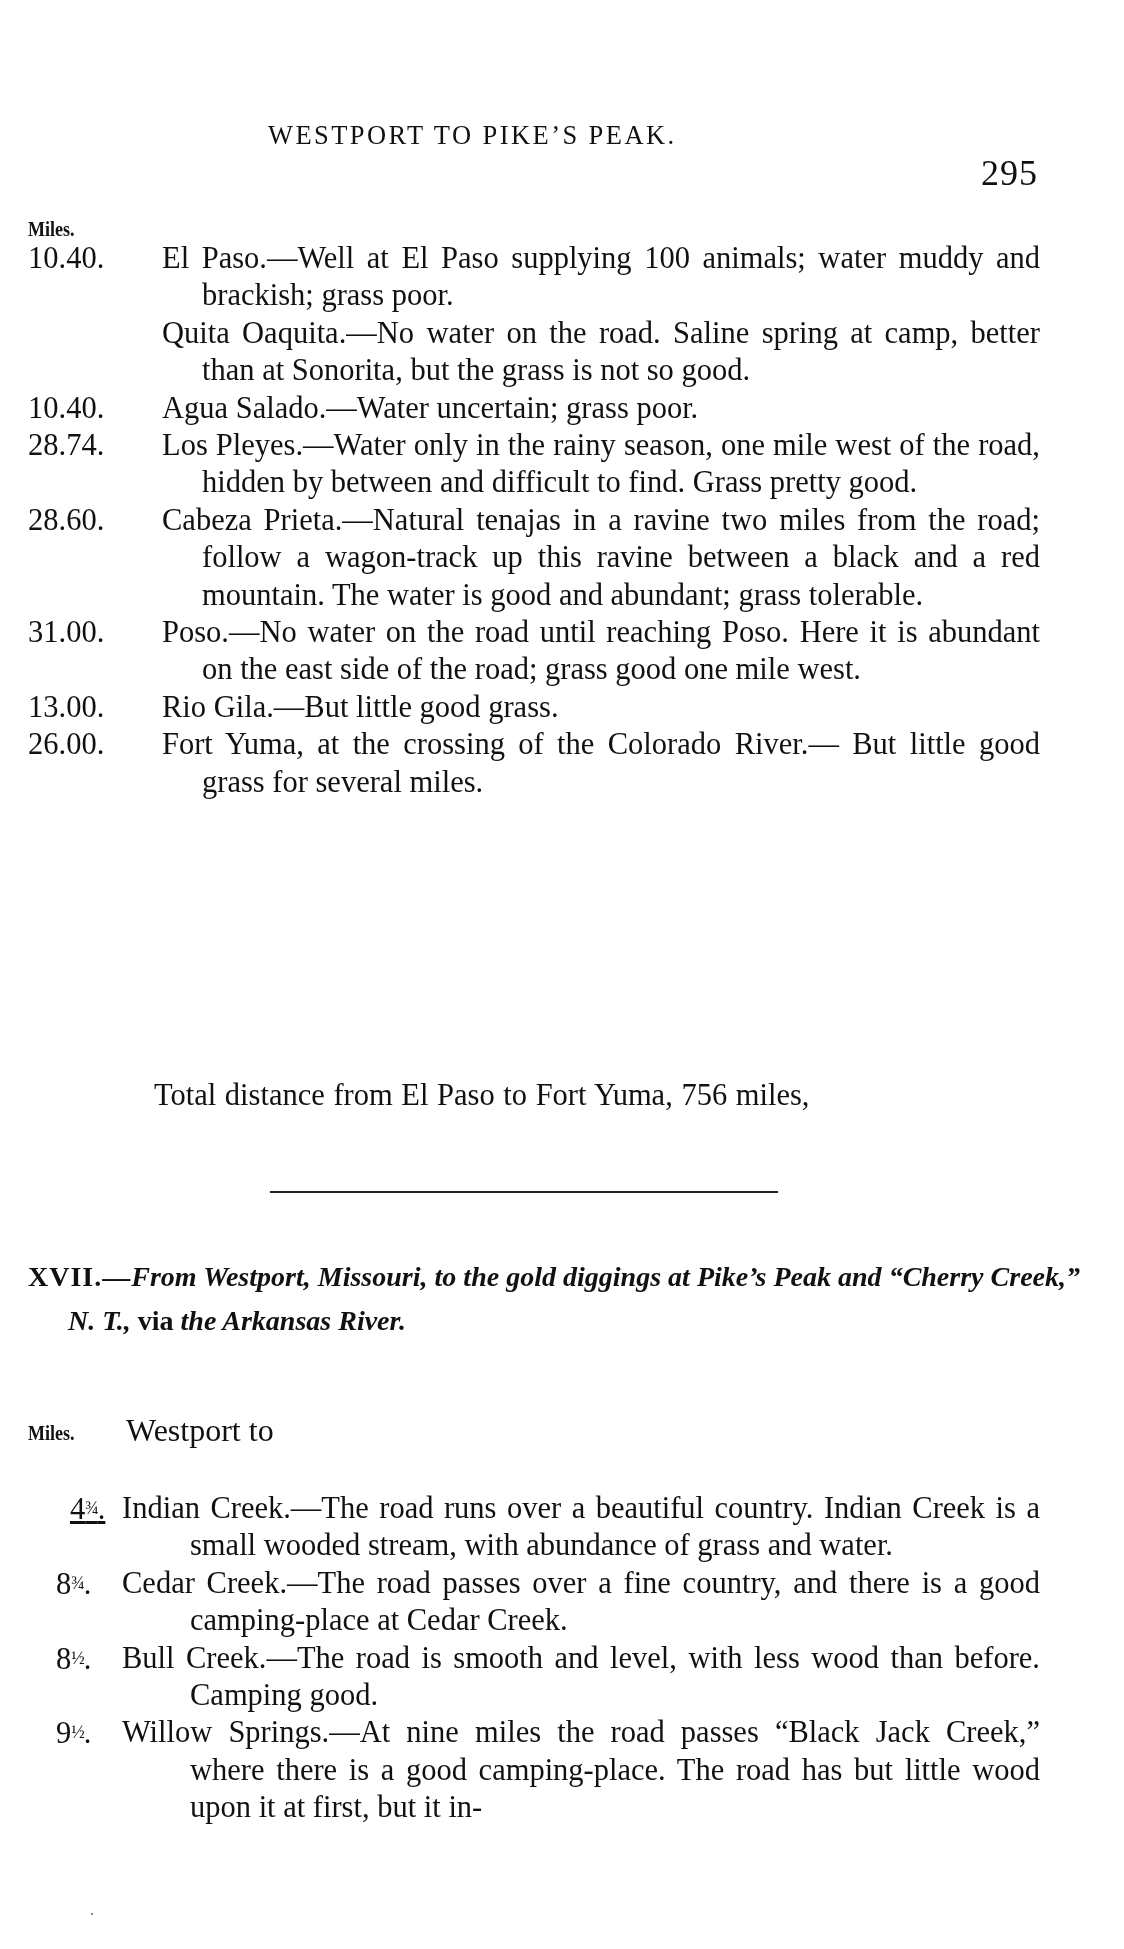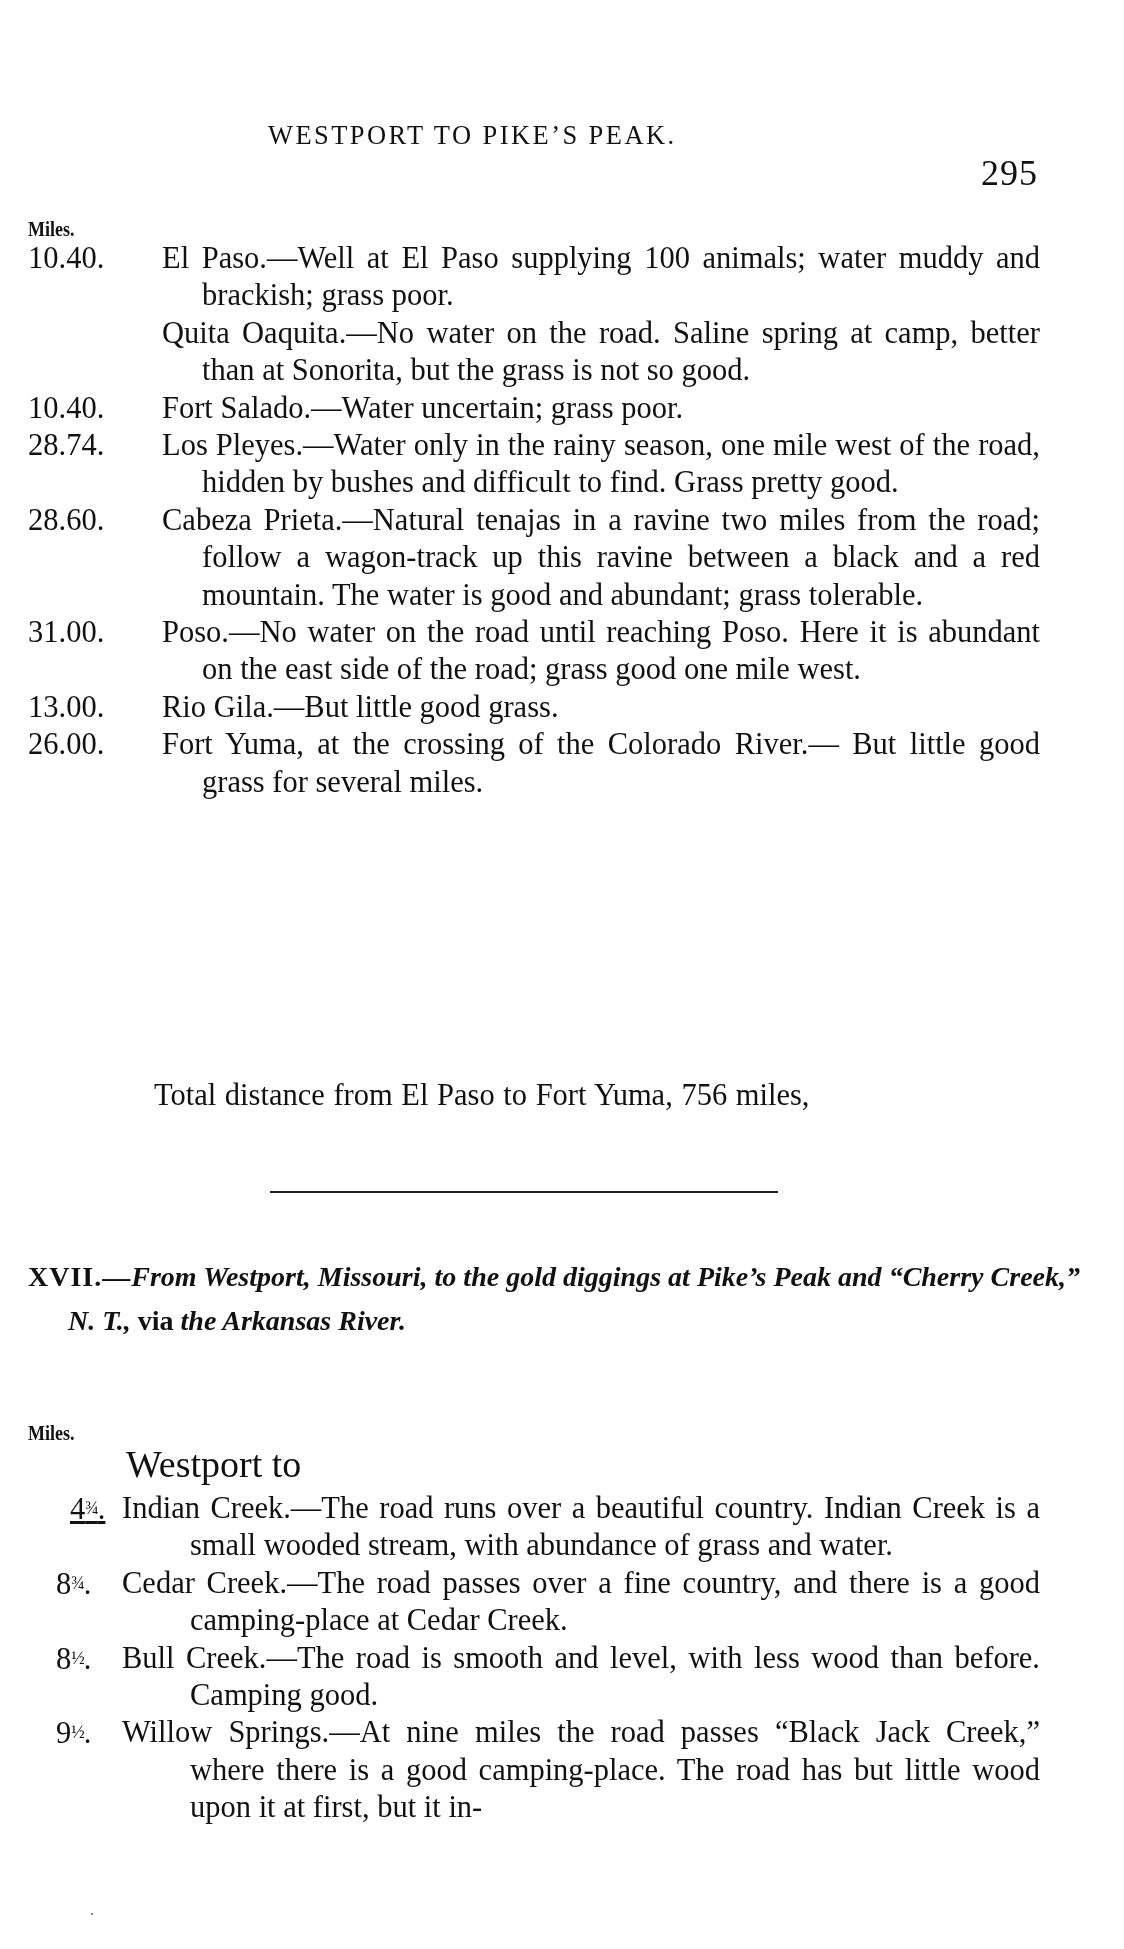--- a/index.html
+++ b/index.html
@@ -99,22 +99,22 @@
       padding-left: 40px;
       text-indent: -40px;
       font-weight: bold;
     }
     .section-heading .numeral { font-style: normal; letter-spacing: 1px; }
     .section-heading .it { font-style: italic; }
     .section-heading .rom { font-style: normal; }
     .lead {
       position: absolute;
       left: 126px;
-      top: 1442px;
-      font-size: 38px;
+      top: 1412px;
+      font-size: 32px;
     }
     .speck {
       position: absolute;
       left: 91px; top: 1913px;
       width: 2px; height: 2px;
       background: #888;
     }
   </style>
 </head>
 <body>
@@ -132,25 +132,25 @@
     <div class="entry">
       <span class="num">10.40.</span>
       <span class="hang"><span>El Paso.</span><span>—Well at El Paso supplying 100 animals; water muddy and brackish; grass poor.</span></span>
     </div>
     <div class="entry no-num">
       <span class="num"></span>
       <span class="hang"><span>Quita Oaquita.</span><span>—No water on the road. Saline spring at camp, better than at Sonorita, but the grass is not so good.</span></span>
     </div>
     <div class="entry">
       <span class="num">10.40.</span>
-      <span class="hang"><span>Fort Salado.</span><span>—Water uncertain; grass poor.</span></span>
+      <span class="hang"><span>Agua Salado.</span><span>—Water uncertain; grass poor.</span></span>
     </div>
     <div class="entry">
       <span class="num">28.74.</span>
-      <span class="hang"><span>Los Pleyes.</span><span>—Water only in the rainy season, one mile west of the road, hidden by bushes and difficult to find. Grass pretty good.</span></span>
+      <span class="hang"><span>Los Pleyes.</span><span>—Water only in the rainy season, one mile west of the road, hidden by between and difficult to find. Grass pretty good.</span></span>
     </div>
     <div class="entry">
       <span class="num">28.60.</span>
       <span class="hang"><span>Cabeza Prieta.</span><span>—Natural tenajas in a ravine two miles from the road; follow a wagon-track up this ravine between a black and a red mountain. The water is good and abundant; grass tolerable.</span></span>
     </div>
     <div class="entry">
       <span class="num">31.00.</span>
       <span class="hang"><span>Poso.</span><span>—No water on the road until reaching Poso. Here it is abundant on the east side of the road; grass good one mile west.</span></span>
     </div>
     <div class="entry">

